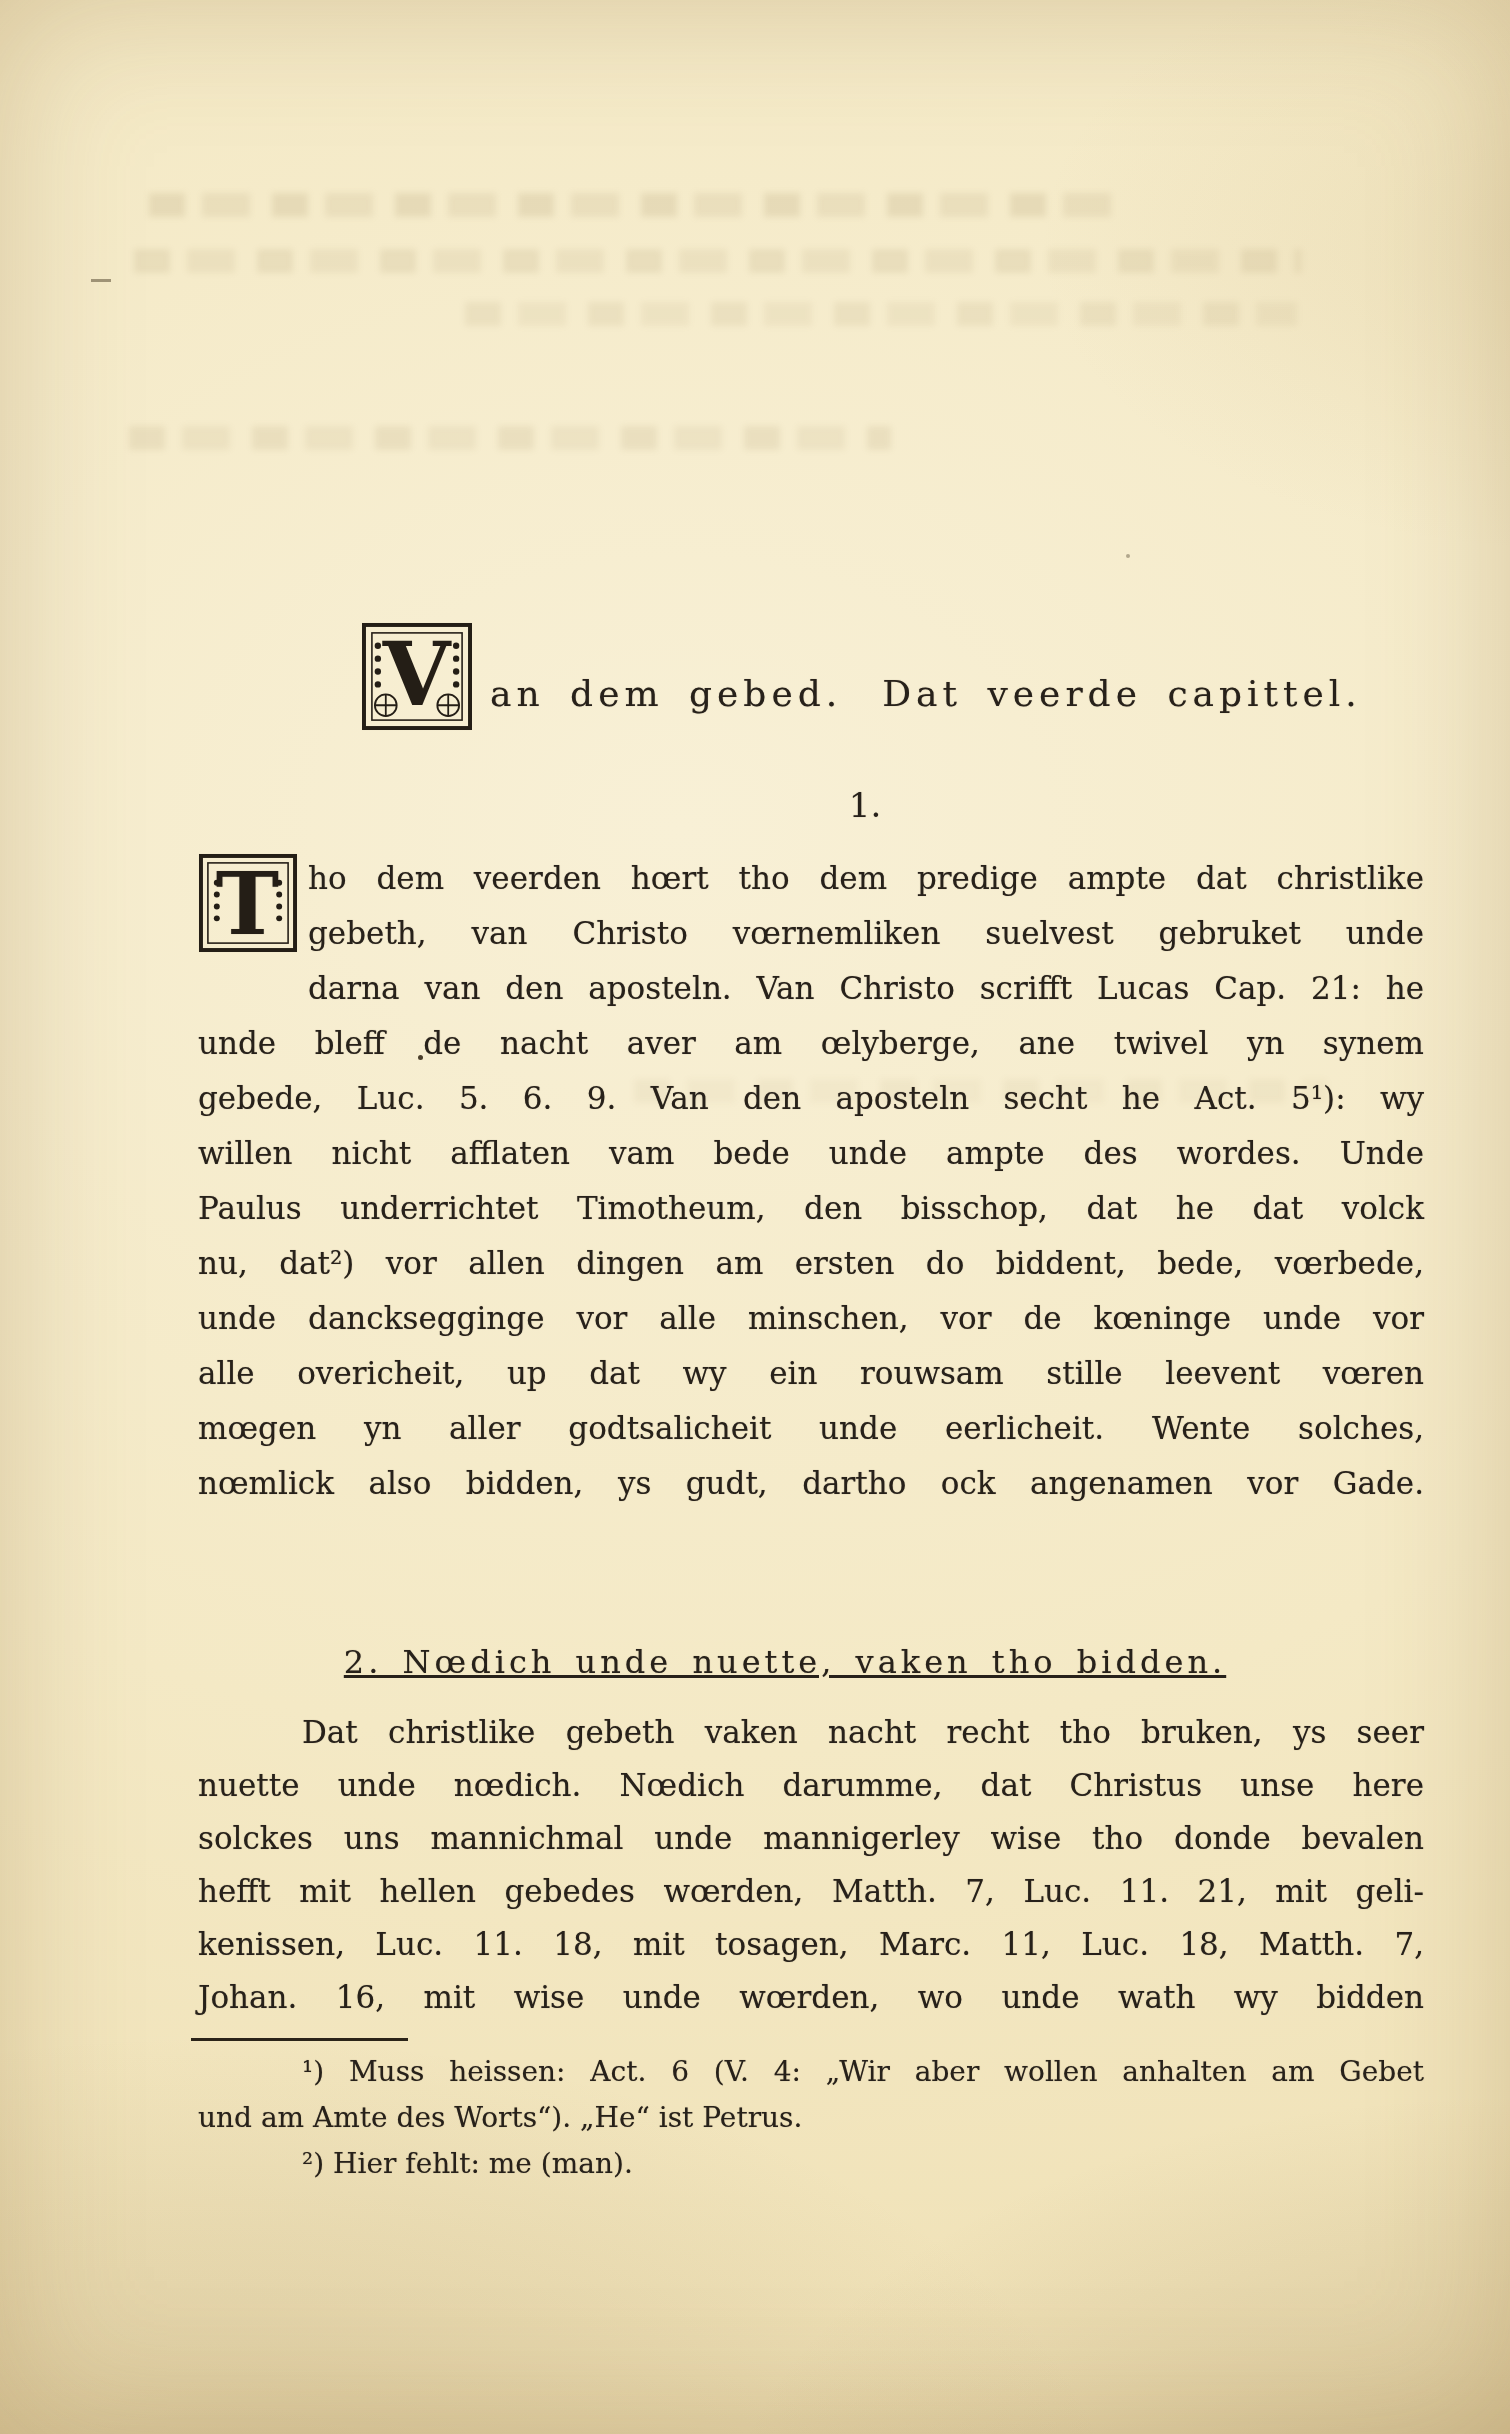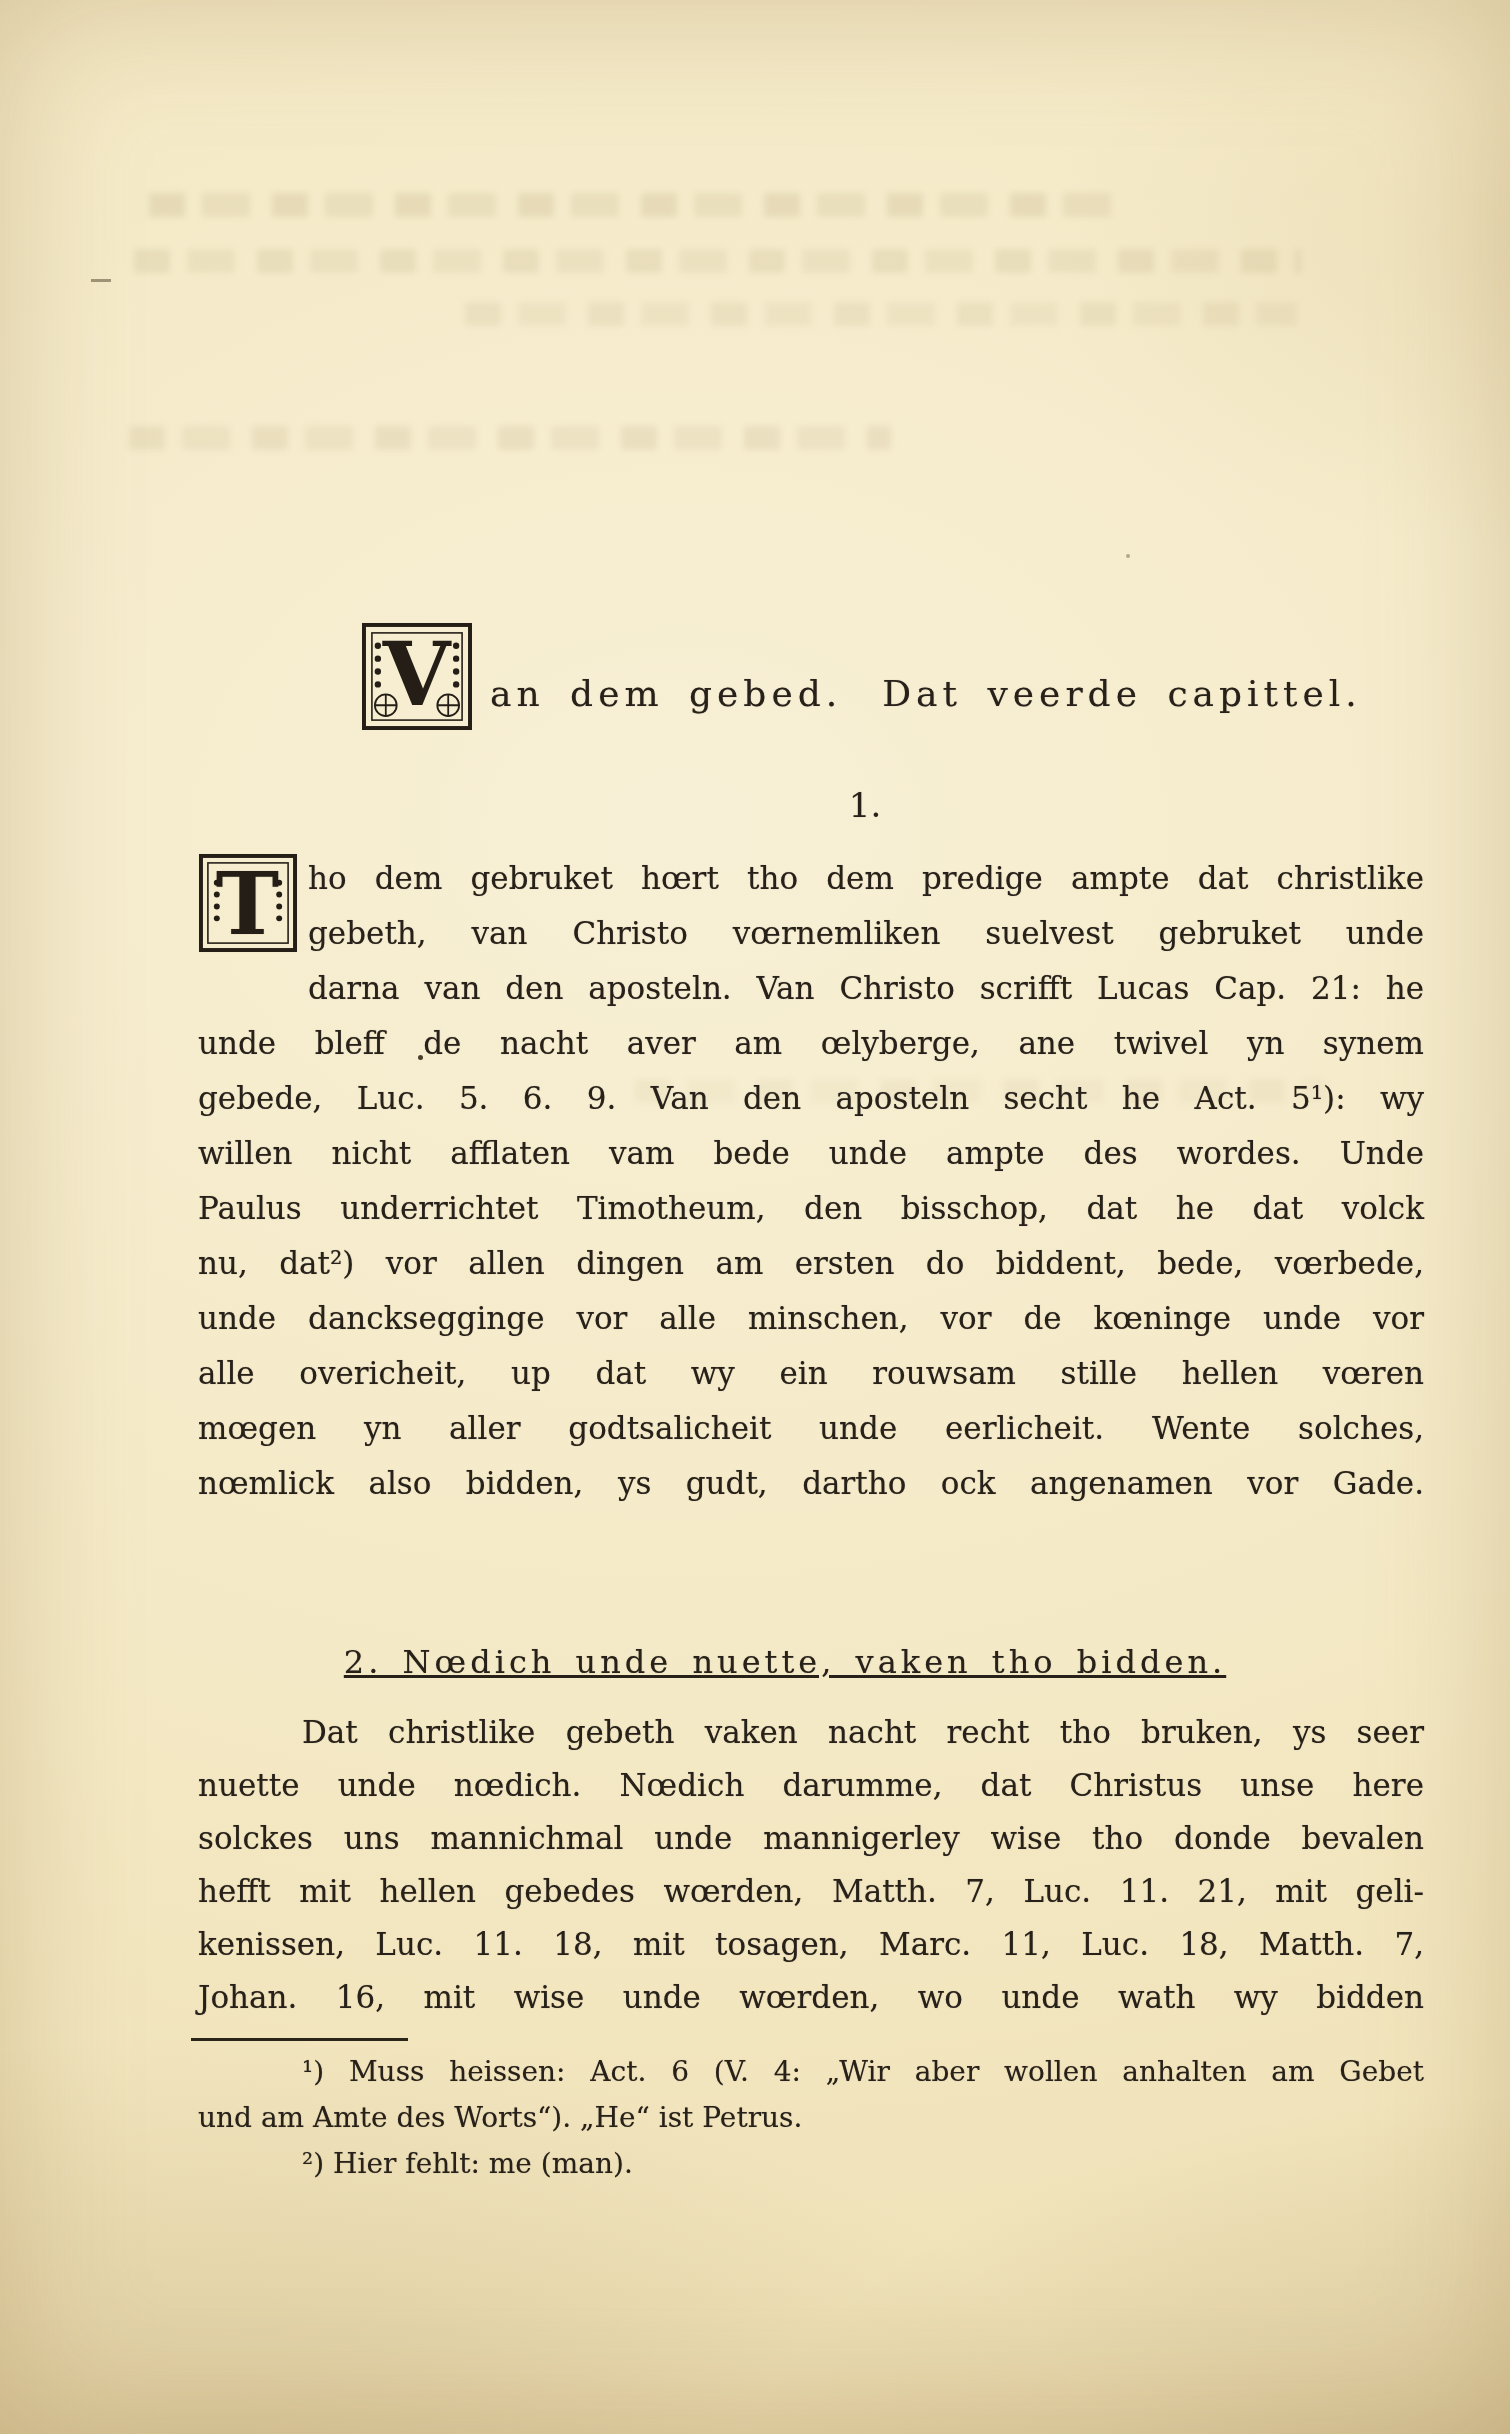--- a/index.html
+++ b/index.html
@@ -119,30 +119,30 @@
           <circle cx="19" cy="42" r="3"></circle>
           <circle cx="19" cy="54" r="3"></circle>
           <circle cx="19" cy="66" r="3"></circle>
         <circle cx="82" cy="30" r="3"></circle>
           <circle cx="82" cy="42" r="3"></circle>
           <circle cx="82" cy="54" r="3"></circle>
           <circle cx="82" cy="66" r="3"></circle>
       </g>
       <text x="50" y="82" font-size="86" text-anchor="middle">T</text>
     </svg>
-    <div class="line">ho dem gebruket hœrt tho dem predige ampte dat christlike</div>
+    <div class="line">ho dem veerden hœrt tho dem predige ampte dat christlike</div>
     <div class="line">gebeth, van Christo vœrnemliken suelvest gebruket unde</div>
     <div class="line">darna van den aposteln. Van Christo scrifft Lucas Cap. 21: he</div>
     <div class="line">unde bleff de nacht aver am œlyberge, ane twivel yn synem</div>
     <div class="line">gebede, Luc. 5. 6. 9. Van den aposteln secht he Act. 5¹): wy</div>
     <div class="line">willen nicht afflaten vam bede unde ampte des wordes. Unde</div>
     <div class="line">Paulus underrichtet Timotheum, den bisschop, dat he dat volck</div>
     <div class="line">nu, dat²) vor allen dingen am ersten do biddent, bede, vœrbede,</div>
     <div class="line">unde dancksegginge vor alle minschen, vor de kœninge unde vor</div>
-    <div class="line">alle overicheit, up dat wy ein rouwsam stille hellen vœren</div>
+    <div class="line">alle overicheit, up dat wy ein rouwsam stille leevent vœren</div>
     <div class="line">mœgen yn aller godtsalicheit unde eerlicheit. Wente solches,</div>
     <div class="line">nœmlick also bidden, ys gudt, dartho ock angenamen vor Gade.</div>
   </div>
 
   <div class="subhead ink">
     <span>2. Nœdich unde nuette, vaken tho bidden.</span>
   </div>
 
   <div class="textblock para2 ink">
     <div class="line indent">Dat christlike gebeth vaken nacht recht tho bruken, ys seer</div>

